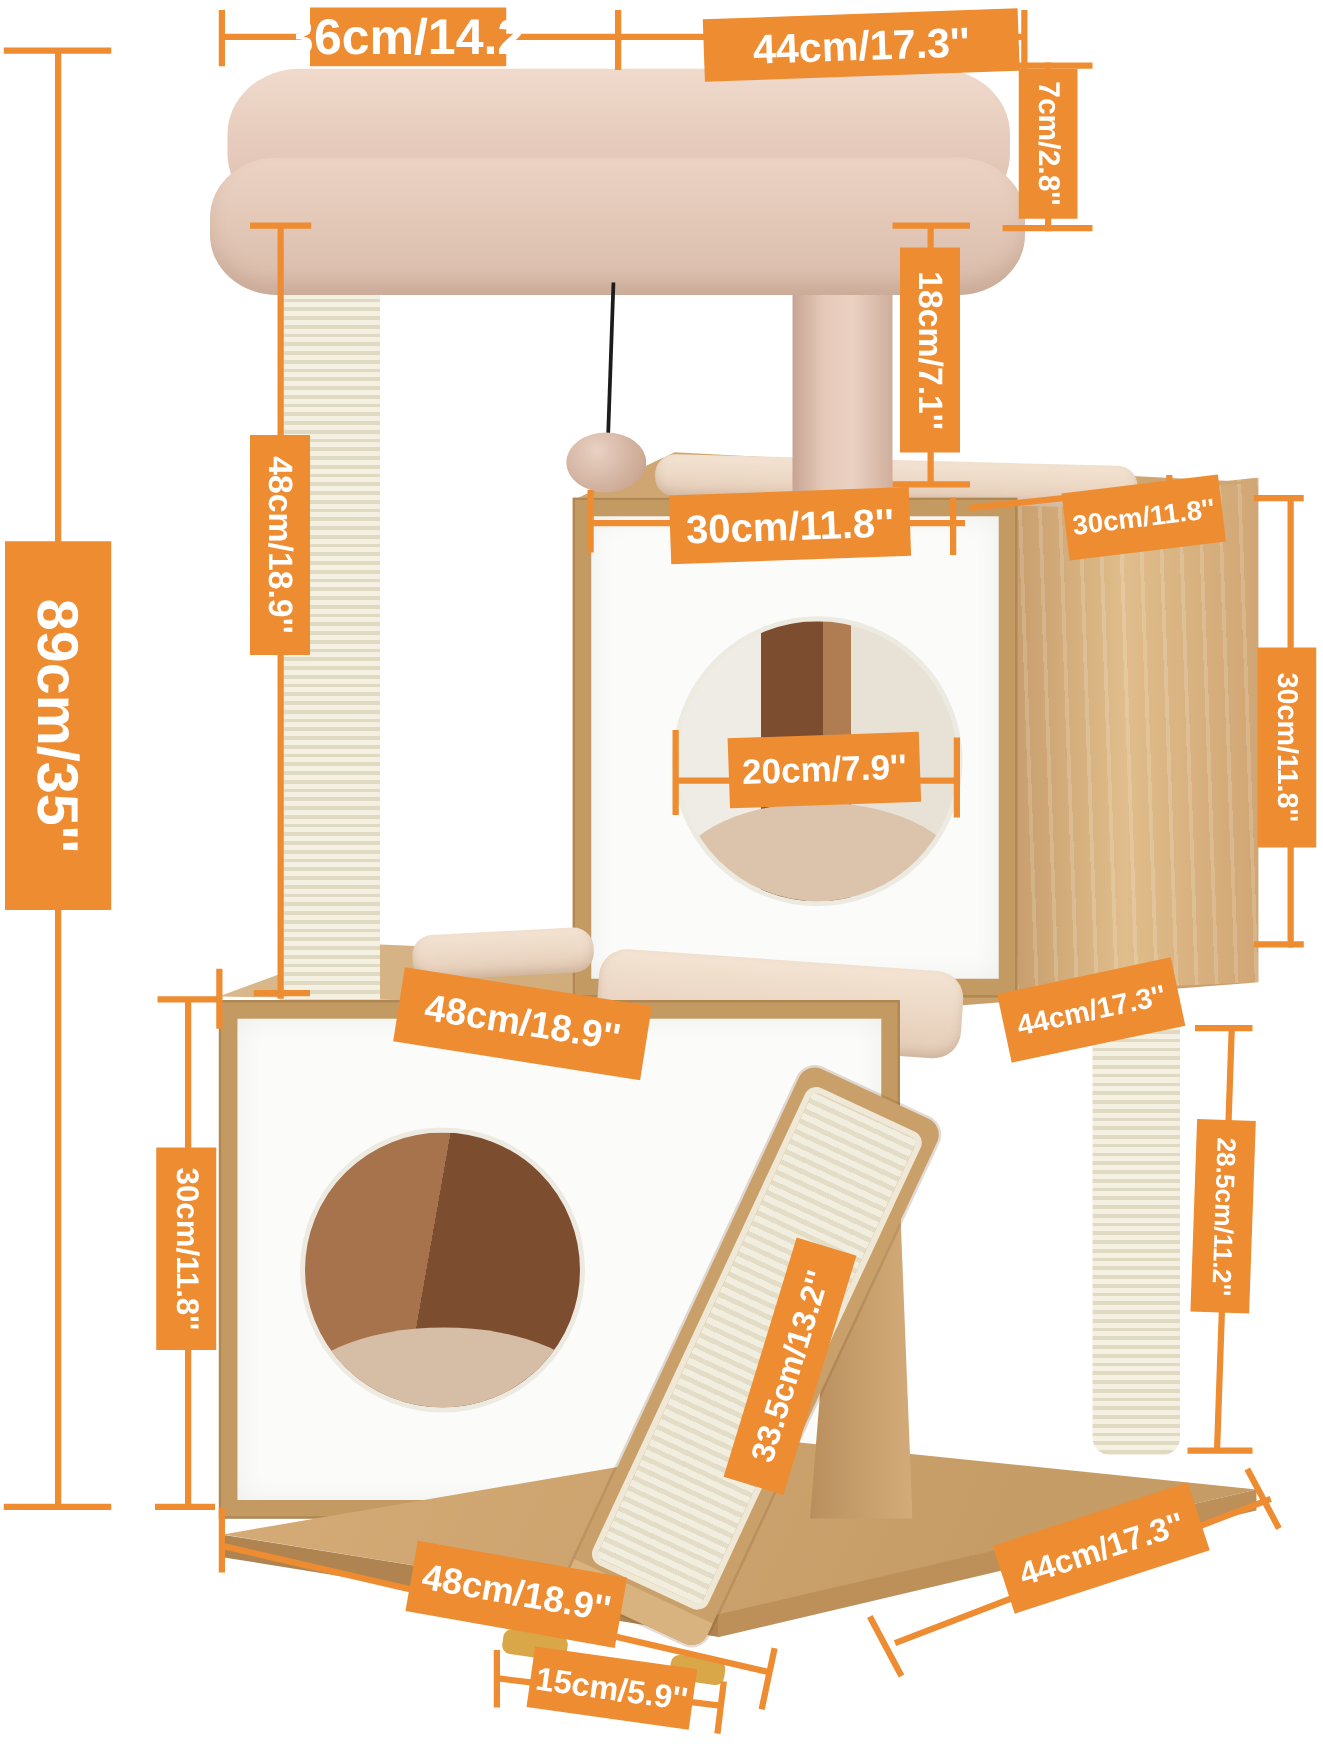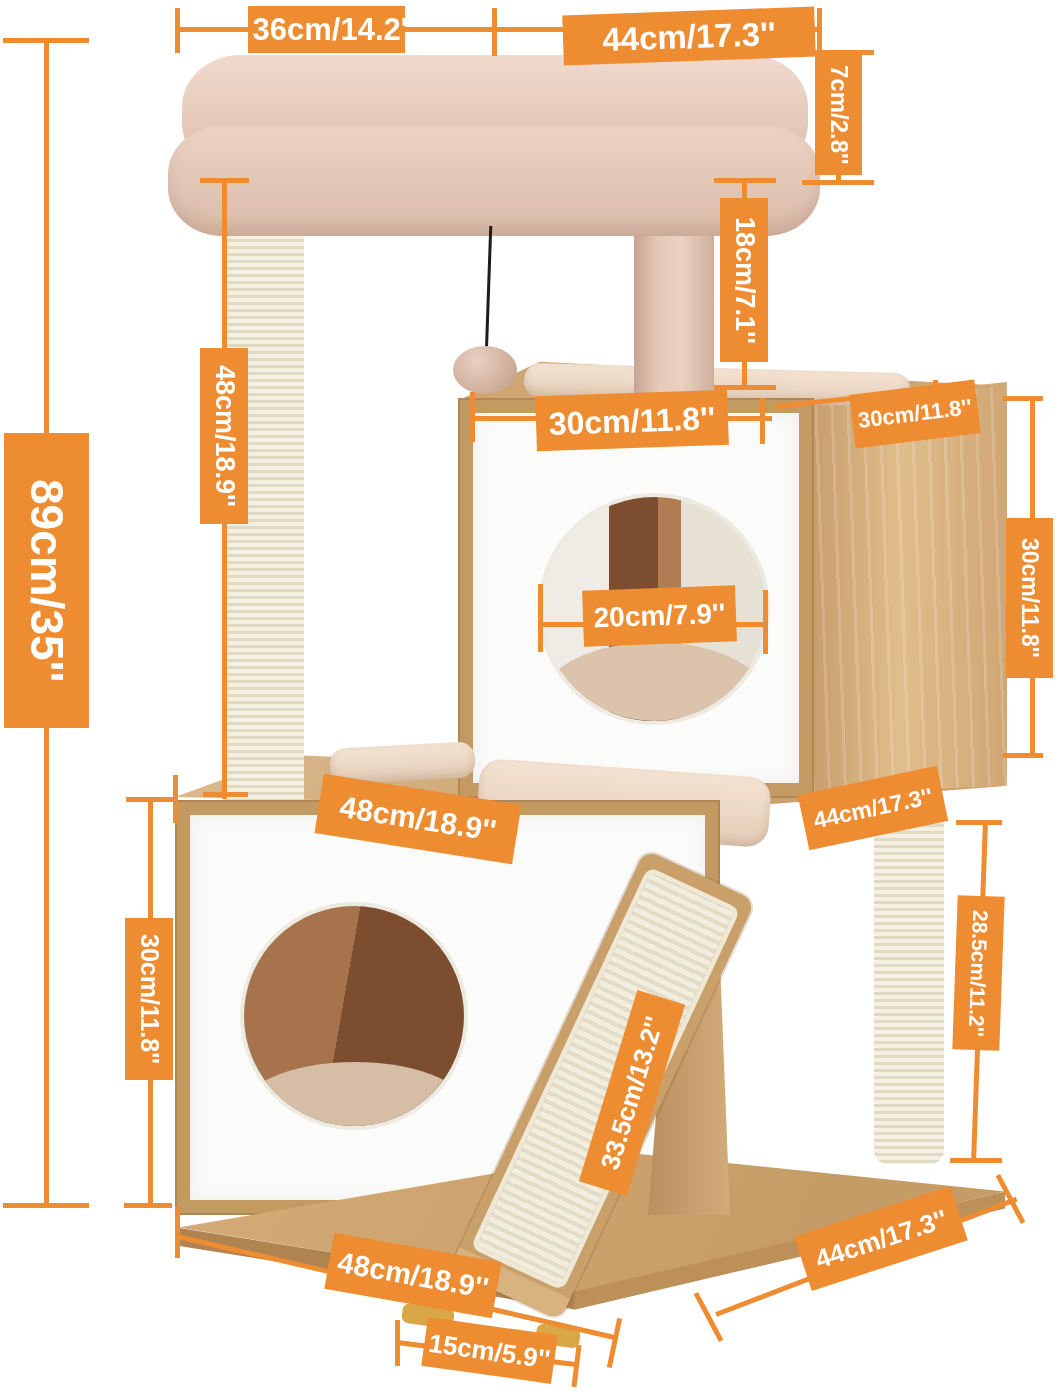--- a/index.html
+++ b/index.html
@@ -170,21 +170,21 @@
     <div class="dl" style="left:612px; top:1318px; width:5px; height:50px; transform:rotate(12deg);"></div>
 
     <div class="dl" style="left:397px; top:1340px; width:182px; height:5px; transform-origin:left center; transform:rotate(7deg);"></div>
     <div class="dl" style="left:395px; top:1320px; width:5px; height:46px;"></div>
     <div class="dl" style="left:574px; top:1345px; width:5px; height:42px; transform:rotate(7deg);"></div>
 
     <div class="dl" style="left:716px; top:1312px; width:322px; height:5px; transform-origin:left center; transform:rotate(-21deg);"></div>
     <div class="dl" style="left:706px; top:1290px; width:5px; height:54px; transform:rotate(-28deg);"></div>
     <div class="dl" style="left:1008px; top:1172px; width:5px; height:54px; transform:rotate(-28deg);"></div>
 
-    <div class="lab" style="left:248px; top:6px; width:142px; height:47px; font-size:31px;padding-left:15px;">36cm/14.2''</div>
+    <div class="lab" style="left:248px; top:6px; width:142px; height:47px; font-size:40px;padding-left:15px;">36cm/14.2''</div>
     <div class="lab" style="left:563px; top:11px; width:252px; height:50px; font-size:33px; transform:rotate(-2deg);">44cm/17.3''</div>
     <div class="lab vlab" style="left:815px; top:55px; width:47px; height:120px; font-size:24px;">7cm/2.8''</div>
     <div class="lab vlab" style="left:720px; top:198px; width:48px; height:164px; font-size:27px;">18cm/7.1''</div>
     <div class="lab vlab" style="left:200px; top:348px; width:48px; height:176px; font-size:27px;">48cm/18.9''</div>
     <div class="lab vlab" style="left:4px; top:433px; width:85px; height:295px; font-size:46px;">89cm/35''</div>
     <div class="lab" style="left:536px; top:393px; width:192px; height:55px; font-size:32px; transform:rotate(-2deg);">30cm/11.8''</div>
     <div class="lab" style="left:852px; top:387px; width:126px; height:54px; font-size:22px; transform:rotate(-7deg);">30cm/11.8''</div>
     <div class="lab" style="left:583px; top:588px; width:153px; height:56px; font-size:28px; transform:rotate(-2deg);">20cm/7.9''</div>
     <div class="lab vlab" style="left:1006px; top:518px; width:47px; height:160px; font-size:23px;">30cm/11.8''</div>
     <div class="lab" style="left:318px; top:789px; width:200px; height:60px; font-size:30px; transform:rotate(9deg);">48cm/18.9''</div>

